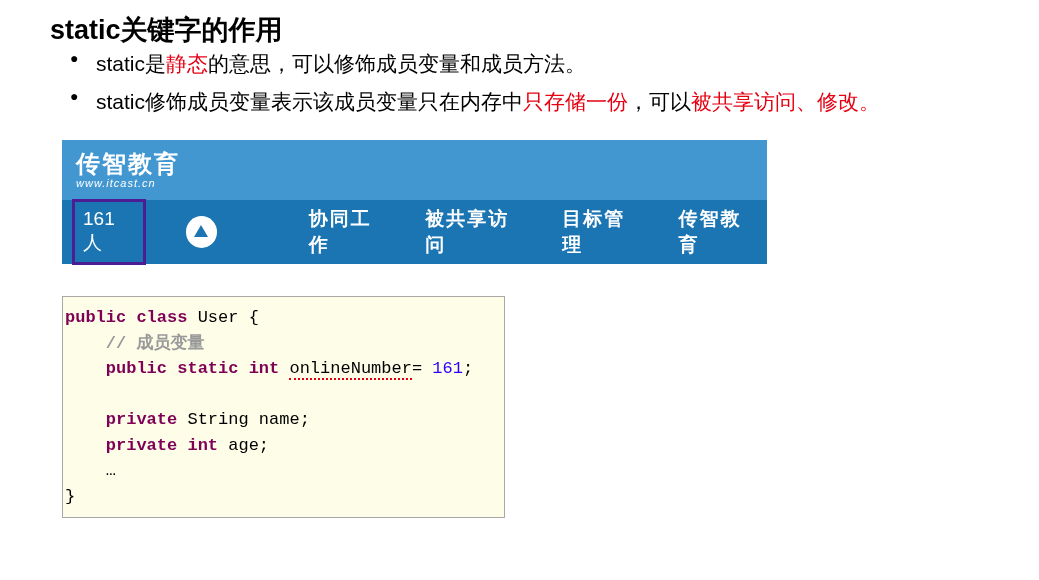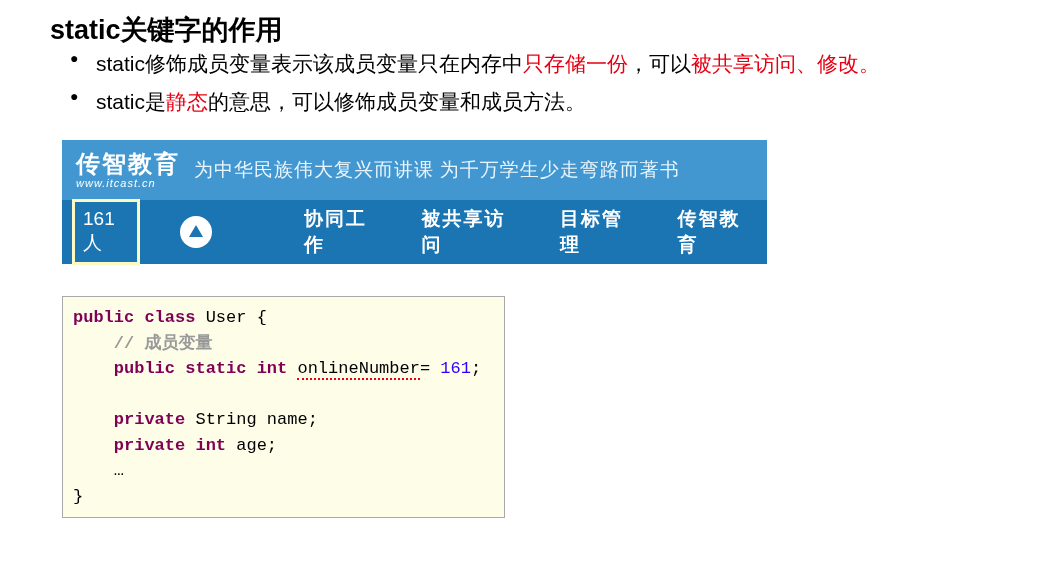--- a/index.html
+++ b/index.html
@@ -58,22 +58,22 @@
       background: #1b75b3;
       display: flex;
       align-items: center;
       height: 64px;
       padding: 0 6px;
       gap: 34px;
       color: #fff;
       font-size: 19px;
     }
     .count-badge {
-      border: 3px solid #fef9c3;
-      padding: 6px 4px 6px 8px;
+      border: 3px solid #4c1d95;
+      padding: 6px 10px 6px 8px;
       display: flex;
       align-items: center;
       gap: 4px;
       margin-left: 4px;
     }
     .count-badge span { font-size: 19px; }
     .nav-icon-wrap {
       background: #fff;
       width: 32px; height: 32px;
       border-radius: 50%;
@@ -88,48 +88,47 @@
       margin-bottom: 2px;
     }
     .nav-spacer { width: 24px; }
     .nav-item { letter-spacing: 2px; font-weight: bold; }
     .code-block {
       width: 443px;
       margin-top: 32px;
       margin-left: 12px;
       background: #fdfde8;
       border: 1px solid #a9a9a9;
-      padding: 8px 10px;
+      padding: 8px 2px;
       font-family: Consolas, "Courier New", monospace;
       font-size: 17px;
       line-height: 1.5;
       white-space: pre;
     }
     .kw { color: #7f0055; font-weight: bold; }
     .cm { color: #999; font-weight: bold; }
     .num { color: #2a00ff; }
     .underline-red { border-bottom: 2px dotted #e60012; }
   </style>
 </head>
 <body>
 
 <div class="title">static关键字的作用</div>
 
 <ul class="bullets">
+  <li><span>static是</span><span class="red">静态</span><span>的意思，可以修饰成员变量和成员方法。</span></li>
   <li><span>static修饰成员变量表示该成员变量只在内存中</span><span class="red">只存储一份</span><span>，可以</span><span class="red">被共享访问、修改。</span></li>
-  <li><span>static是</span><span class="red">静态</span><span>的意思，可以修饰成员变量和成员方法。</span></li>
 </ul>
 
 <div class="banner">
   <div class="banner-top">
     <div class="logo-block">
       <div class="logo-cn">传智教育</div>
       <div class="logo-en">www.itcast.cn</div>
     </div>
-    <div class="slogan">为中华民族伟大复兴而讲课 为千万学生少走弯路而著书</div>
   </div>
   <div class="banner-nav">
     <div class="count-badge">
       <span>161人</span>
     </div>
     <div class="nav-icon-wrap">
       <div class="tri"></div>
     </div>
     <div class="nav-spacer"></div>
     <div class="nav-item">协同工作</div>

